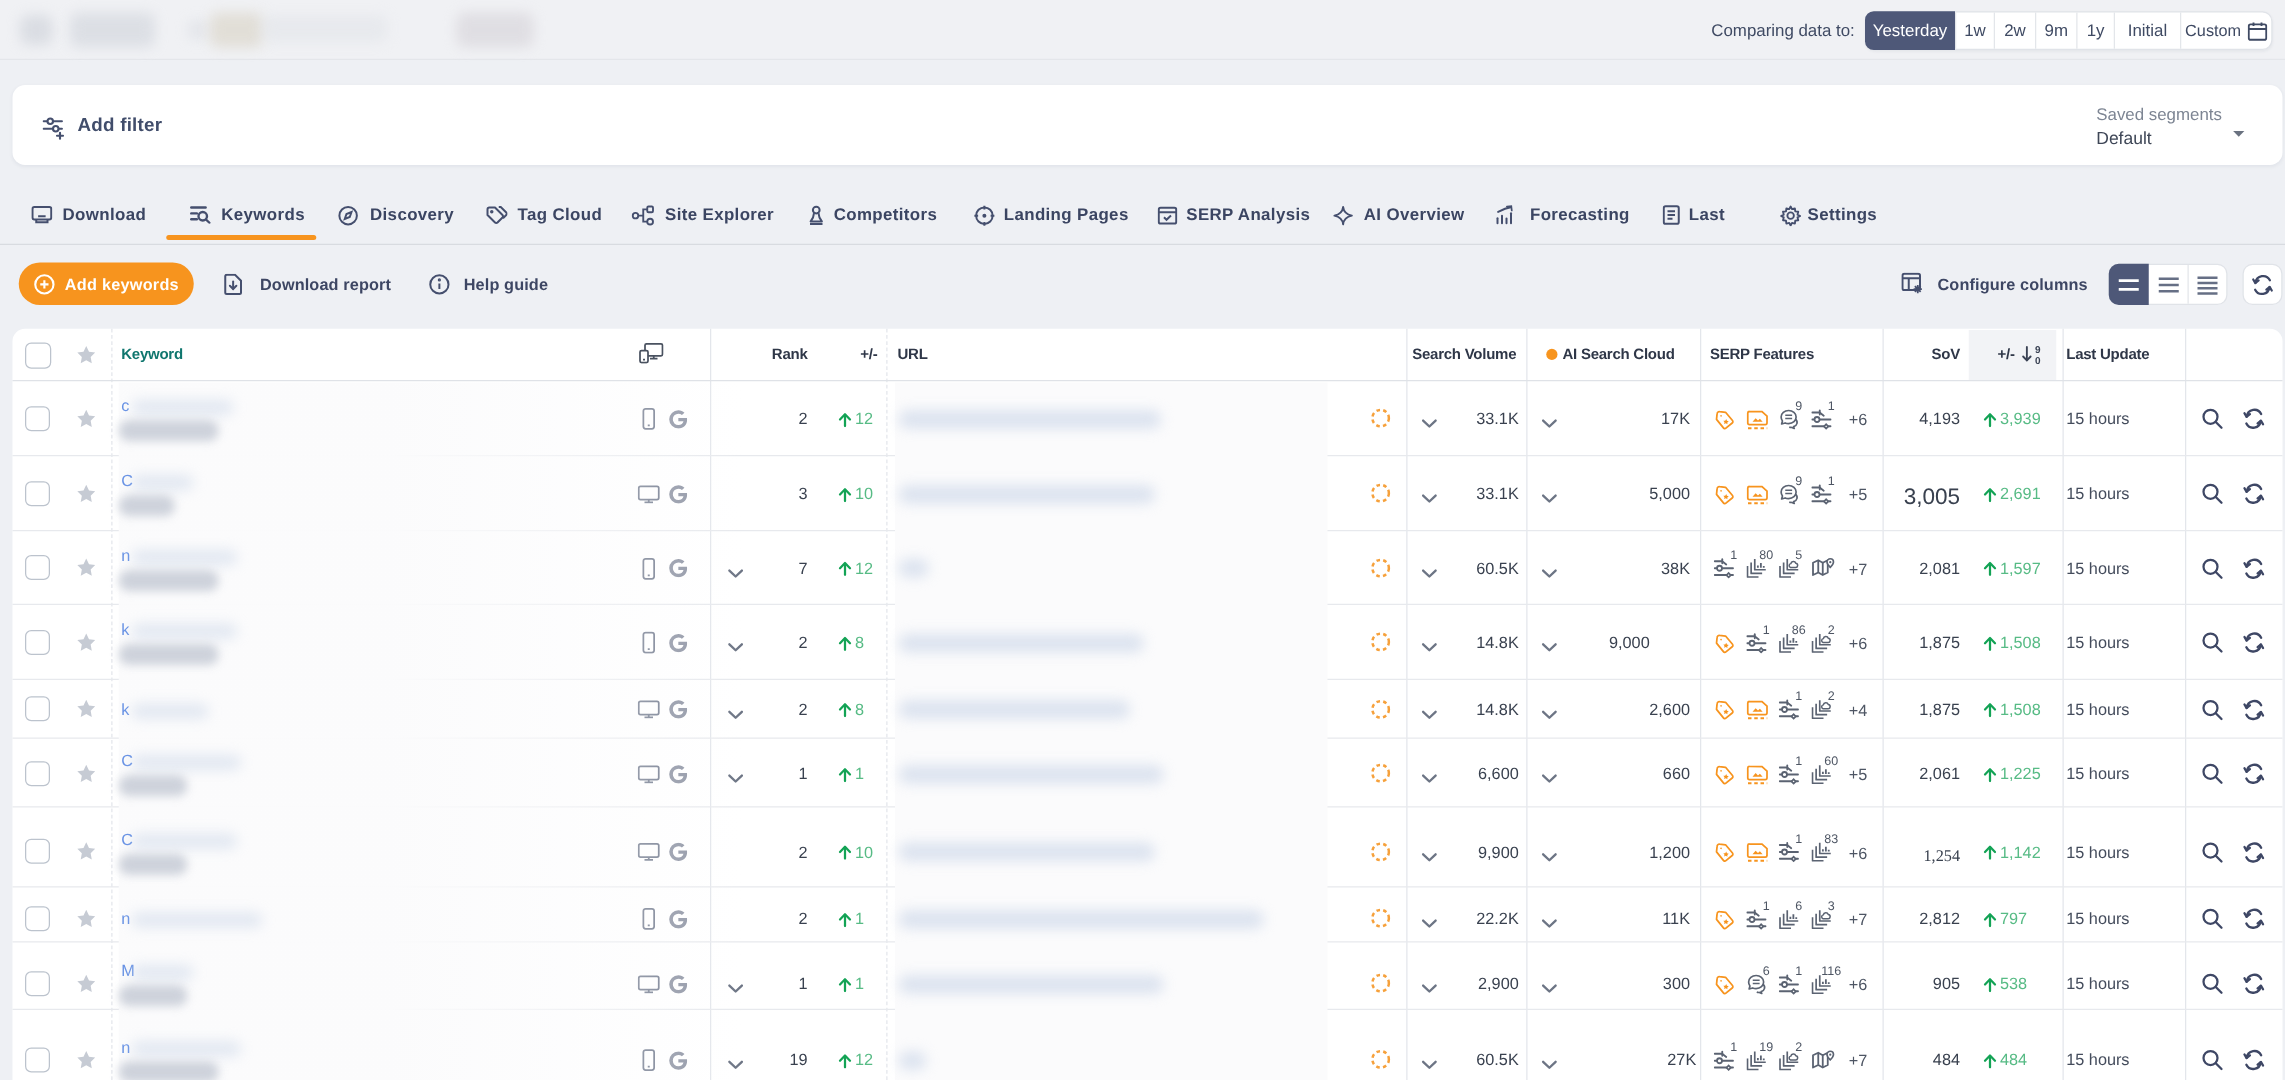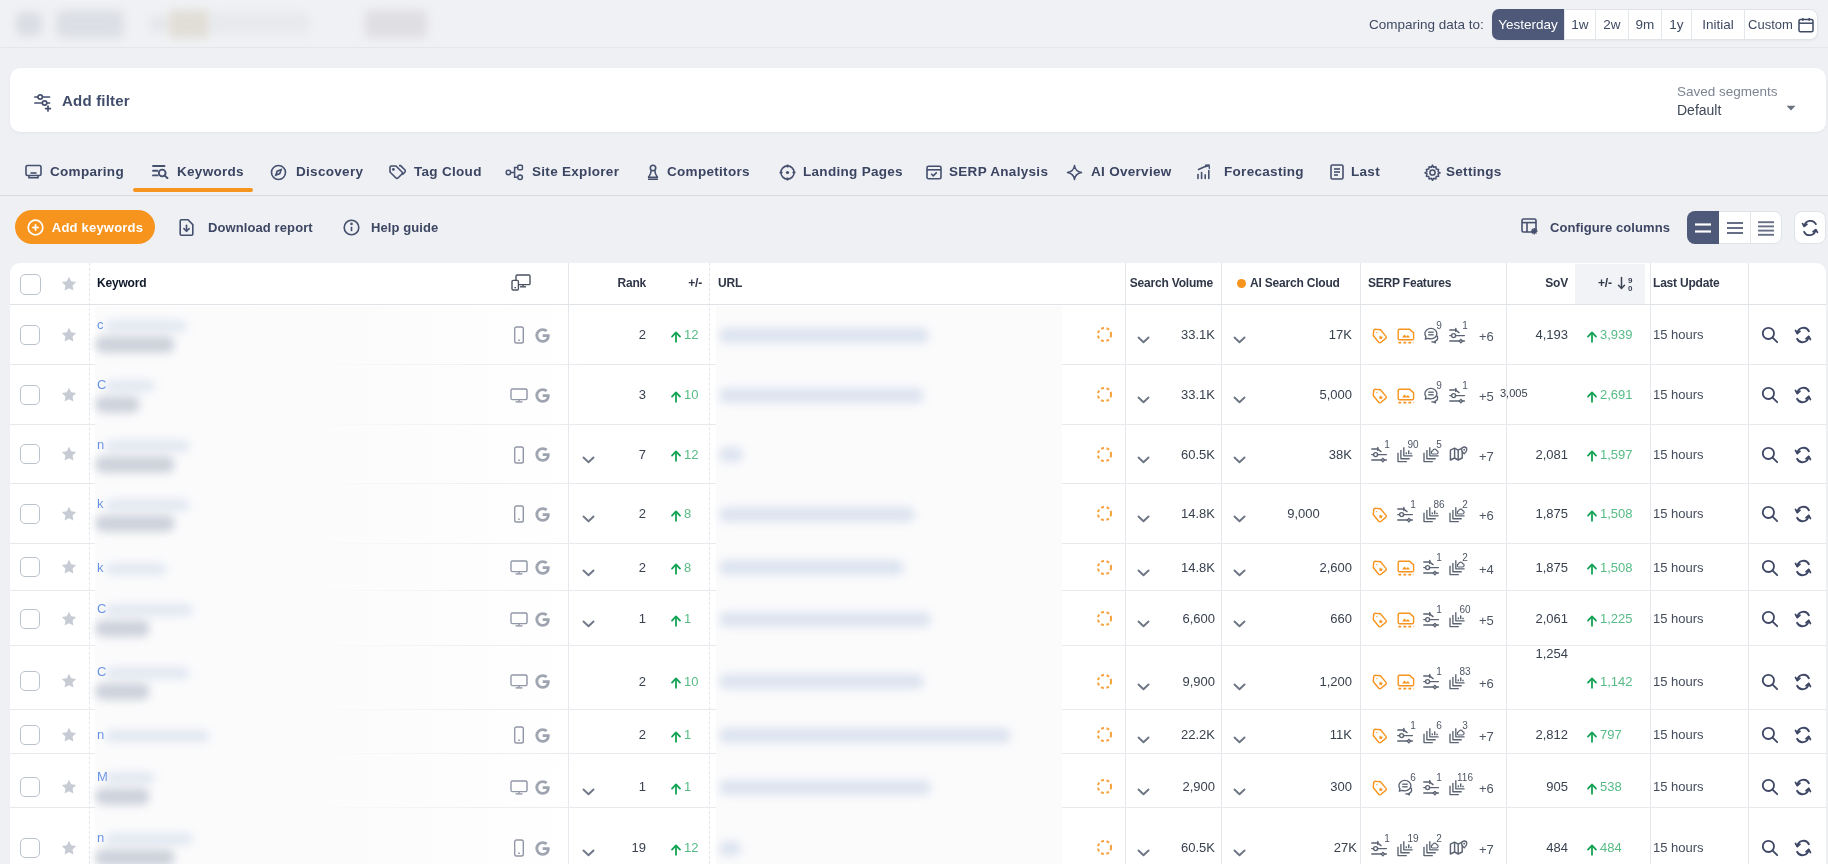--- a/index.html
+++ b/index.html
@@ -51,21 +51,21 @@
       <path d="M0.5 0.8 L5 5.4 L9.5 0.8 Z" fill="#6a7280"></path>
     </svg></div>
 <div class="abs" style="left:0;top:195px;width:1828px;height:1px;background:#d8dbe0"></div>
 <div style="position:absolute;left:25px;top:164px;"><svg width="17" height="16" viewBox="0 0 17 16" style="">
       <g stroke="#454f6e" stroke-width="1.6" fill="none">
         <rect x="1" y="1.5" width="15" height="10" rx="1.5"></rect>
         <path d="M4 11.5 L4 13.8 H13 L13 11.5"></path>
         <line x1="5.5" y1="9" x2="11.5" y2="9"></line>
       </g>
     </svg></div>
-<div style="position:absolute;left:50px;top:164px;font-size:13.5px;font-weight:bold;color:#3b4562;letter-spacing:.3px">Comparing</div>
+<div style="position:absolute;left:50px;top:164px;font-size:13.5px;font-weight:bold;color:#3b4562;letter-spacing:.3px">Download</div>
 <div style="position:absolute;left:152px;top:164px;"><svg width="17" height="15" viewBox="0 0 17 15" style="">
       <g stroke="#454f6e" stroke-width="1.9" fill="none" stroke-linecap="round">
 <line x1="1" y1="2" x2="12.5" y2="2"></line>
         <line x1="1" y1="6.7" x2="5.5" y2="6.7"></line>
         <line x1="1" y1="11.4" x2="5.5" y2="11.4"></line>
 <circle cx="10.2" cy="9" r="3.4"></circle>
         <line x1="12.8" y1="11.6" x2="15.5" y2="14.2"></line>
       </g>
     </svg></div>
 <div style="position:absolute;left:177px;top:164px;font-size:13.5px;font-weight:bold;color:#3b4562;letter-spacing:.3px">Keywords</div>
@@ -249,21 +249,21 @@
 <div class="abs" style="left:1650px;top:263px;width:0;height:601px;border-left:1px solid #e3e6eb"></div>
 <div class="abs" style="left:1748px;top:263px;width:0;height:601px;border-left:1px solid #e3e6eb"></div>
 <div class="abs" style="left:1575px;top:264px;width:70px;height:40px;background:#f2f3f6"></div>
 <div class="abs" style="left:10px;top:304px;width:1816px;height:1px;background:#dfe2e7"></div>
 <div style="position:absolute;left:20px;top:274px;">
     <div style="width:21px;height:21px;border:1.5px solid #bcc3cd;border-radius:5px"></div>
   </div>
 <div style="position:absolute;left:61px;top:276px;"><svg width="16" height="16" viewBox="0 0 16 16" style="">
       <path fill="#c6cbd4" d="M8.5 0.8 l2.35 4.9 5.25 .75 -3.85 3.7 .95 5.3 -4.7-2.55 -4.7 2.55 .95-5.3 L0.9 6.45 l5.25-.75 Z" transform="scale(0.9411764705882353)"></path>
     </svg></div>
-<div style="position:absolute;left:97px;top:276px;font-size:12px;font-weight:bold;color:#0f172a;letter-spacing:-.2px">Keyword</div>
+<div style="position:absolute;left:97px;top:276px;font-size:12px;font-weight:bold;color:#0f766e;letter-spacing:-.2px">Keyword</div>
 <div style="position:absolute;left:511px;top:274px;"><svg width="20" height="17" viewBox="0 0 20 17" style="">
       <g stroke="#4a5260" stroke-width="1.4" fill="none">
         <rect x="5" y="1" width="14" height="9.6" rx="1.2"></rect>
         <line x1="12" y1="10.6" x2="12" y2="12.6"></line>
         <line x1="9" y1="12.8" x2="15" y2="12.8"></line>
         <rect x="1" y="6.4" width="6.4" height="9.6" rx="1.2" fill="#fff"></rect>
         <line x1="3.4" y1="13.6" x2="5" y2="13.6"></line>
       </g>
     </svg></div>
 <div style="position:absolute;left:568px;top:276px;font-size:12px;font-weight:bold;color:#2f3748;letter-spacing:-.2px">
@@ -492,21 +492,21 @@
         <g transform="translate(11.9 12) rotate(45)">
           <rect x="0.3" y="0.3" width="2.4" height="2.4" fill="#fff" stroke="#5b6372" stroke-width="1.35"></rect>
         </g>
       </g>
     </svg></div>
 <div style="position:absolute;left:1455px;top:379.5px;">
     <div style="width:20px;text-align:center;font-size:10px;color:#4e5664">1</div>
   </div>
 <div style="position:absolute;left:1479px;top:387.3px;"><span style="font-size:13px;color:#4e5664">+5</span></div>
 <div style="position:absolute;left:1500px;top:387.3px;">
-    <div style="width:68px;text-align:left;font-size:11px;color:#39414f">3,005</div>
+    <div style="width:68px;text-align:right;font-size:18px;color:#39414f">3,005</div>
   </div>
 <div style="position:absolute;left:1586px;top:388.5px;"><svg width="12" height="13" viewBox="0 0 12 13" style="">
       <g stroke="#13a355" stroke-width="1.8" fill="none" stroke-linecap="round" stroke-linejoin="round">
         <line x1="6" y1="3" x2="6" y2="11.8"></line>
         <path d="M2 6.6 L6 2.4 L10 6.6"></path>
       </g>
     </svg></div>
 <div style="position:absolute;left:1600px;top:387.3px;">
     <div style="width:34px;font-size:13px;color:#57bb85">2,691</div>
   </div>
@@ -595,21 +595,21 @@
         <path d="M3.9 4 V12.7 H12.7"></path>
         <path d="M6.8 1.2 V9.8 H15.6"></path>
         <g stroke-width="1.45">
           <line x1="9.3" y1="8.2" x2="9.3" y2="6.4"></line>
           <line x1="11.7" y1="8.2" x2="11.7" y2="4.4"></line>
           <line x1="14" y1="8.2" x2="14" y2="6.8"></line>
         </g>
       </g>
     </svg></div>
 <div style="position:absolute;left:1403px;top:439.0px;">
-    <div style="width:20px;text-align:center;font-size:10px;color:#4e5664">90</div>
+    <div style="width:20px;text-align:center;font-size:10px;color:#4e5664">80</div>
   </div>
 <div style="position:absolute;left:1423px;top:446.0px;"><svg width="18" height="17" viewBox="0 0 18 17" style="">
       <g stroke="#5b6372" stroke-width="1.35" fill="none" stroke-linejoin="round">
         <path d="M1 6.8 V15.6 H9.8"></path>
         <path d="M3.9 4 V12.7 H12.7"></path>
         <path d="M6.8 1.2 V9.8 H15.6"></path>
         <path d="M9.4 8 a1.6 1.6 0 0 1 .3-3.1 2 2 0 0 1 3.9-.3 1.7 1.7 0 0 1-.4 3.4 Z" stroke-width="1.2"></path>
       </g>
     </svg></div>
 <div style="position:absolute;left:1429px;top:439.0px;">
@@ -1108,21 +1108,21 @@
           <line x1="9.3" y1="8.2" x2="9.3" y2="6.4"></line>
           <line x1="11.7" y1="8.2" x2="11.7" y2="4.4"></line>
           <line x1="14" y1="8.2" x2="14" y2="6.8"></line>
         </g>
       </g>
     </svg></div>
 <div style="position:absolute;left:1455px;top:666.0px;">
     <div style="width:20px;text-align:center;font-size:10px;color:#4e5664">83</div>
   </div>
 <div style="position:absolute;left:1479px;top:673.8px;"><span style="font-size:13px;color:#4e5664">+6</span></div>
-<div style="position:absolute;left:1500px;top:646px;">
+<div style="position:absolute;left:1500px;top:677px;font-family:Liberation Serif, serif;">
     <div style="width:68px;text-align:right;font-size:13px;color:#39414f">1,254</div>
   </div>
 <div style="position:absolute;left:1586px;top:675.0px;"><svg width="12" height="13" viewBox="0 0 12 13" style="">
       <g stroke="#13a355" stroke-width="1.8" fill="none" stroke-linecap="round" stroke-linejoin="round">
         <line x1="6" y1="3" x2="6" y2="11.8"></line>
         <path d="M2 6.6 L6 2.4 L10 6.6"></path>
       </g>
     </svg></div>
 <div style="position:absolute;left:1600px;top:673.8px;">
     <div style="width:34px;font-size:13px;color:#57bb85">1,142</div>

